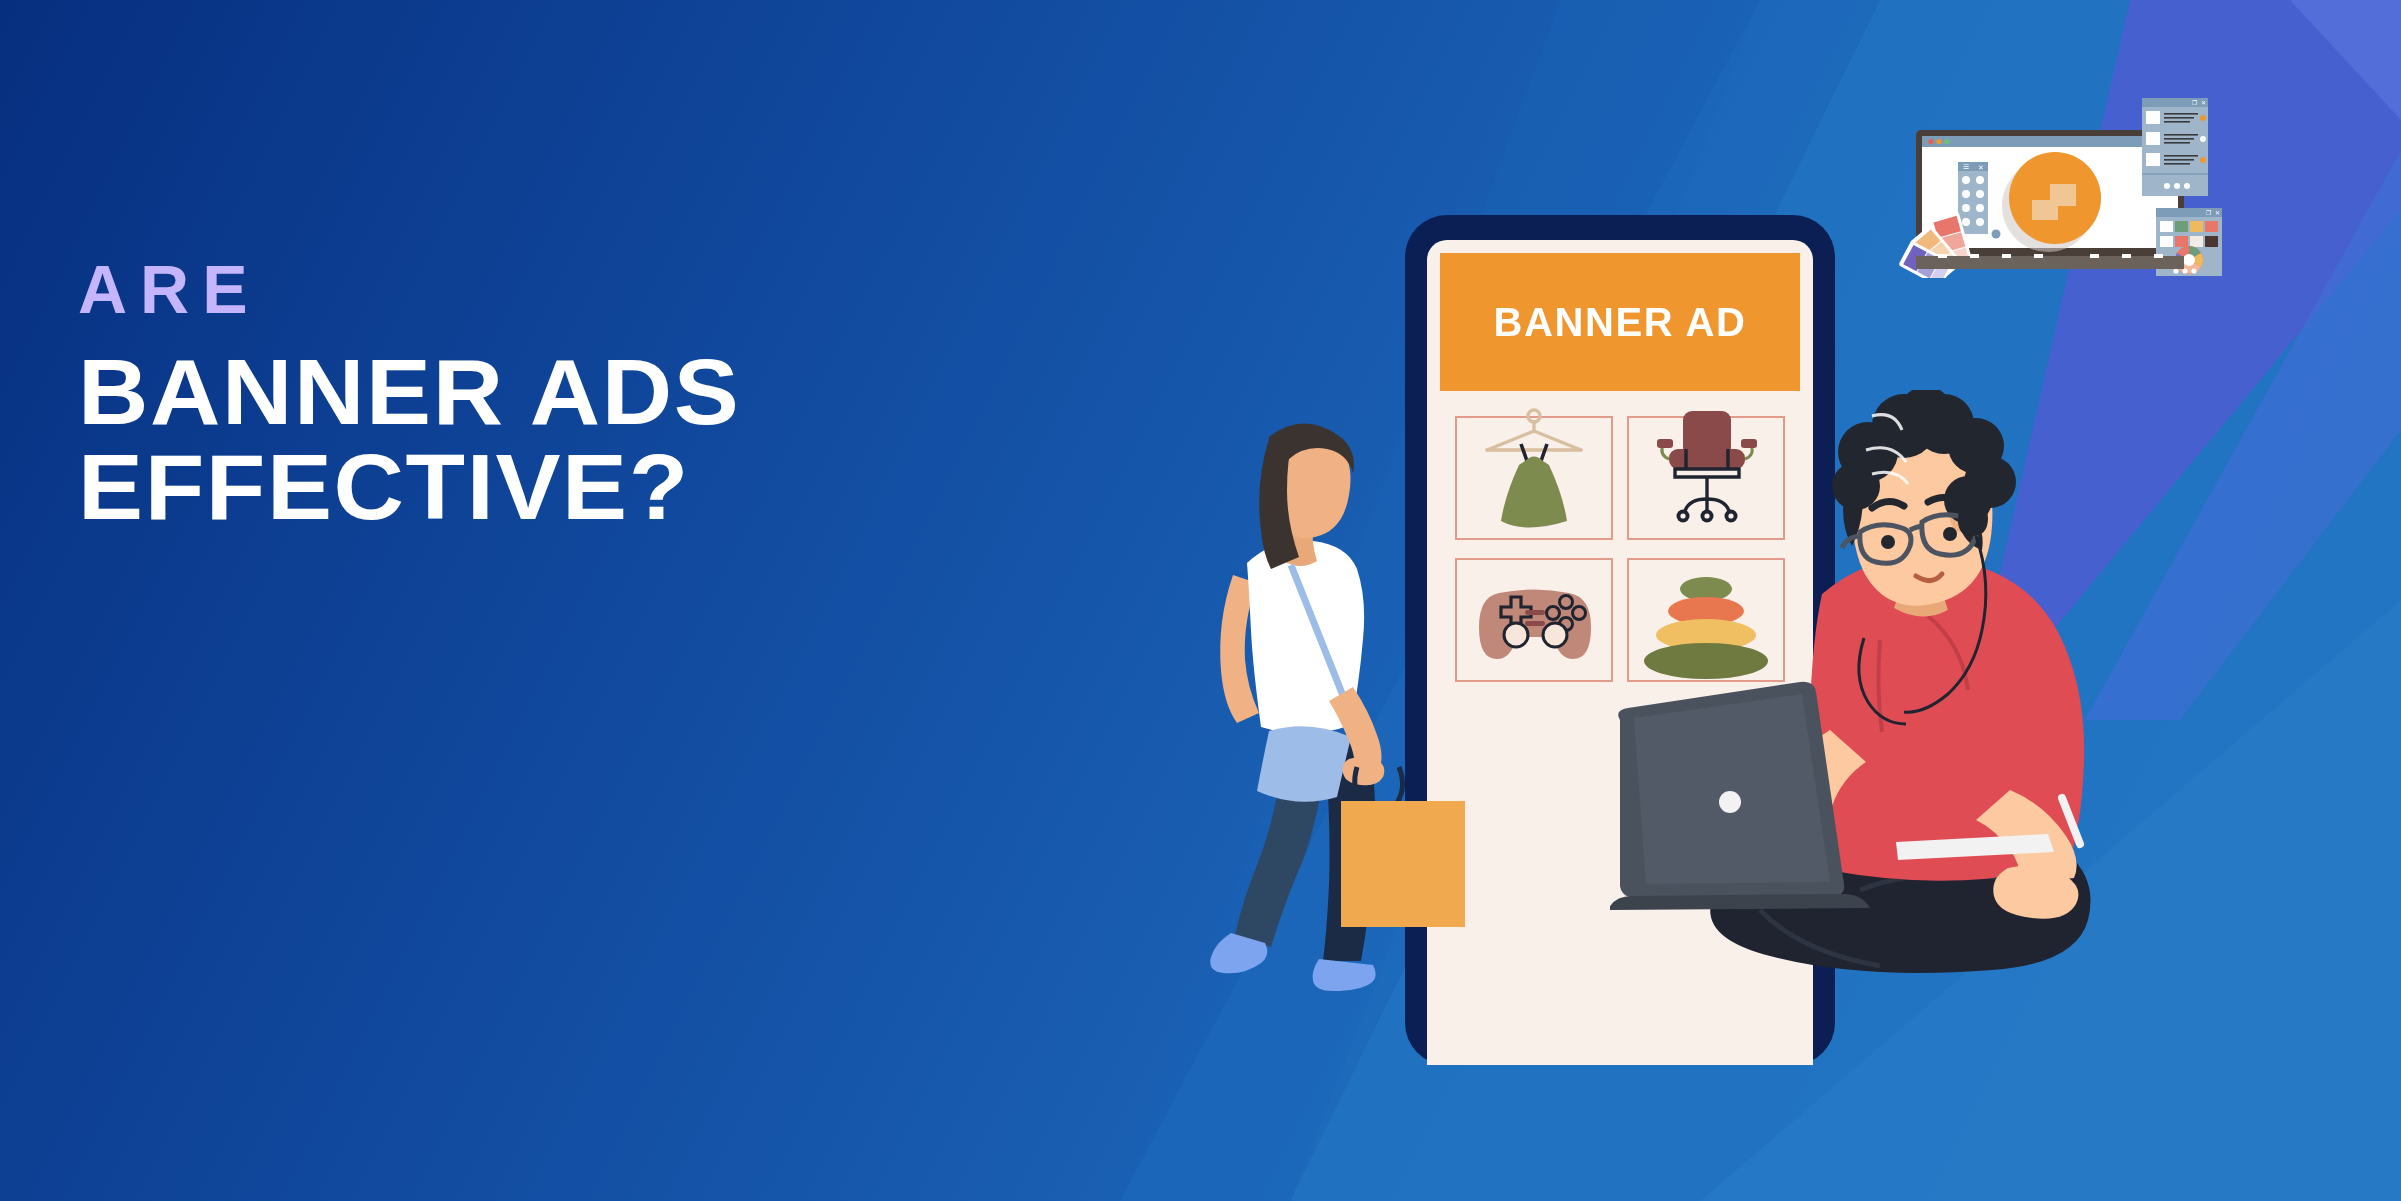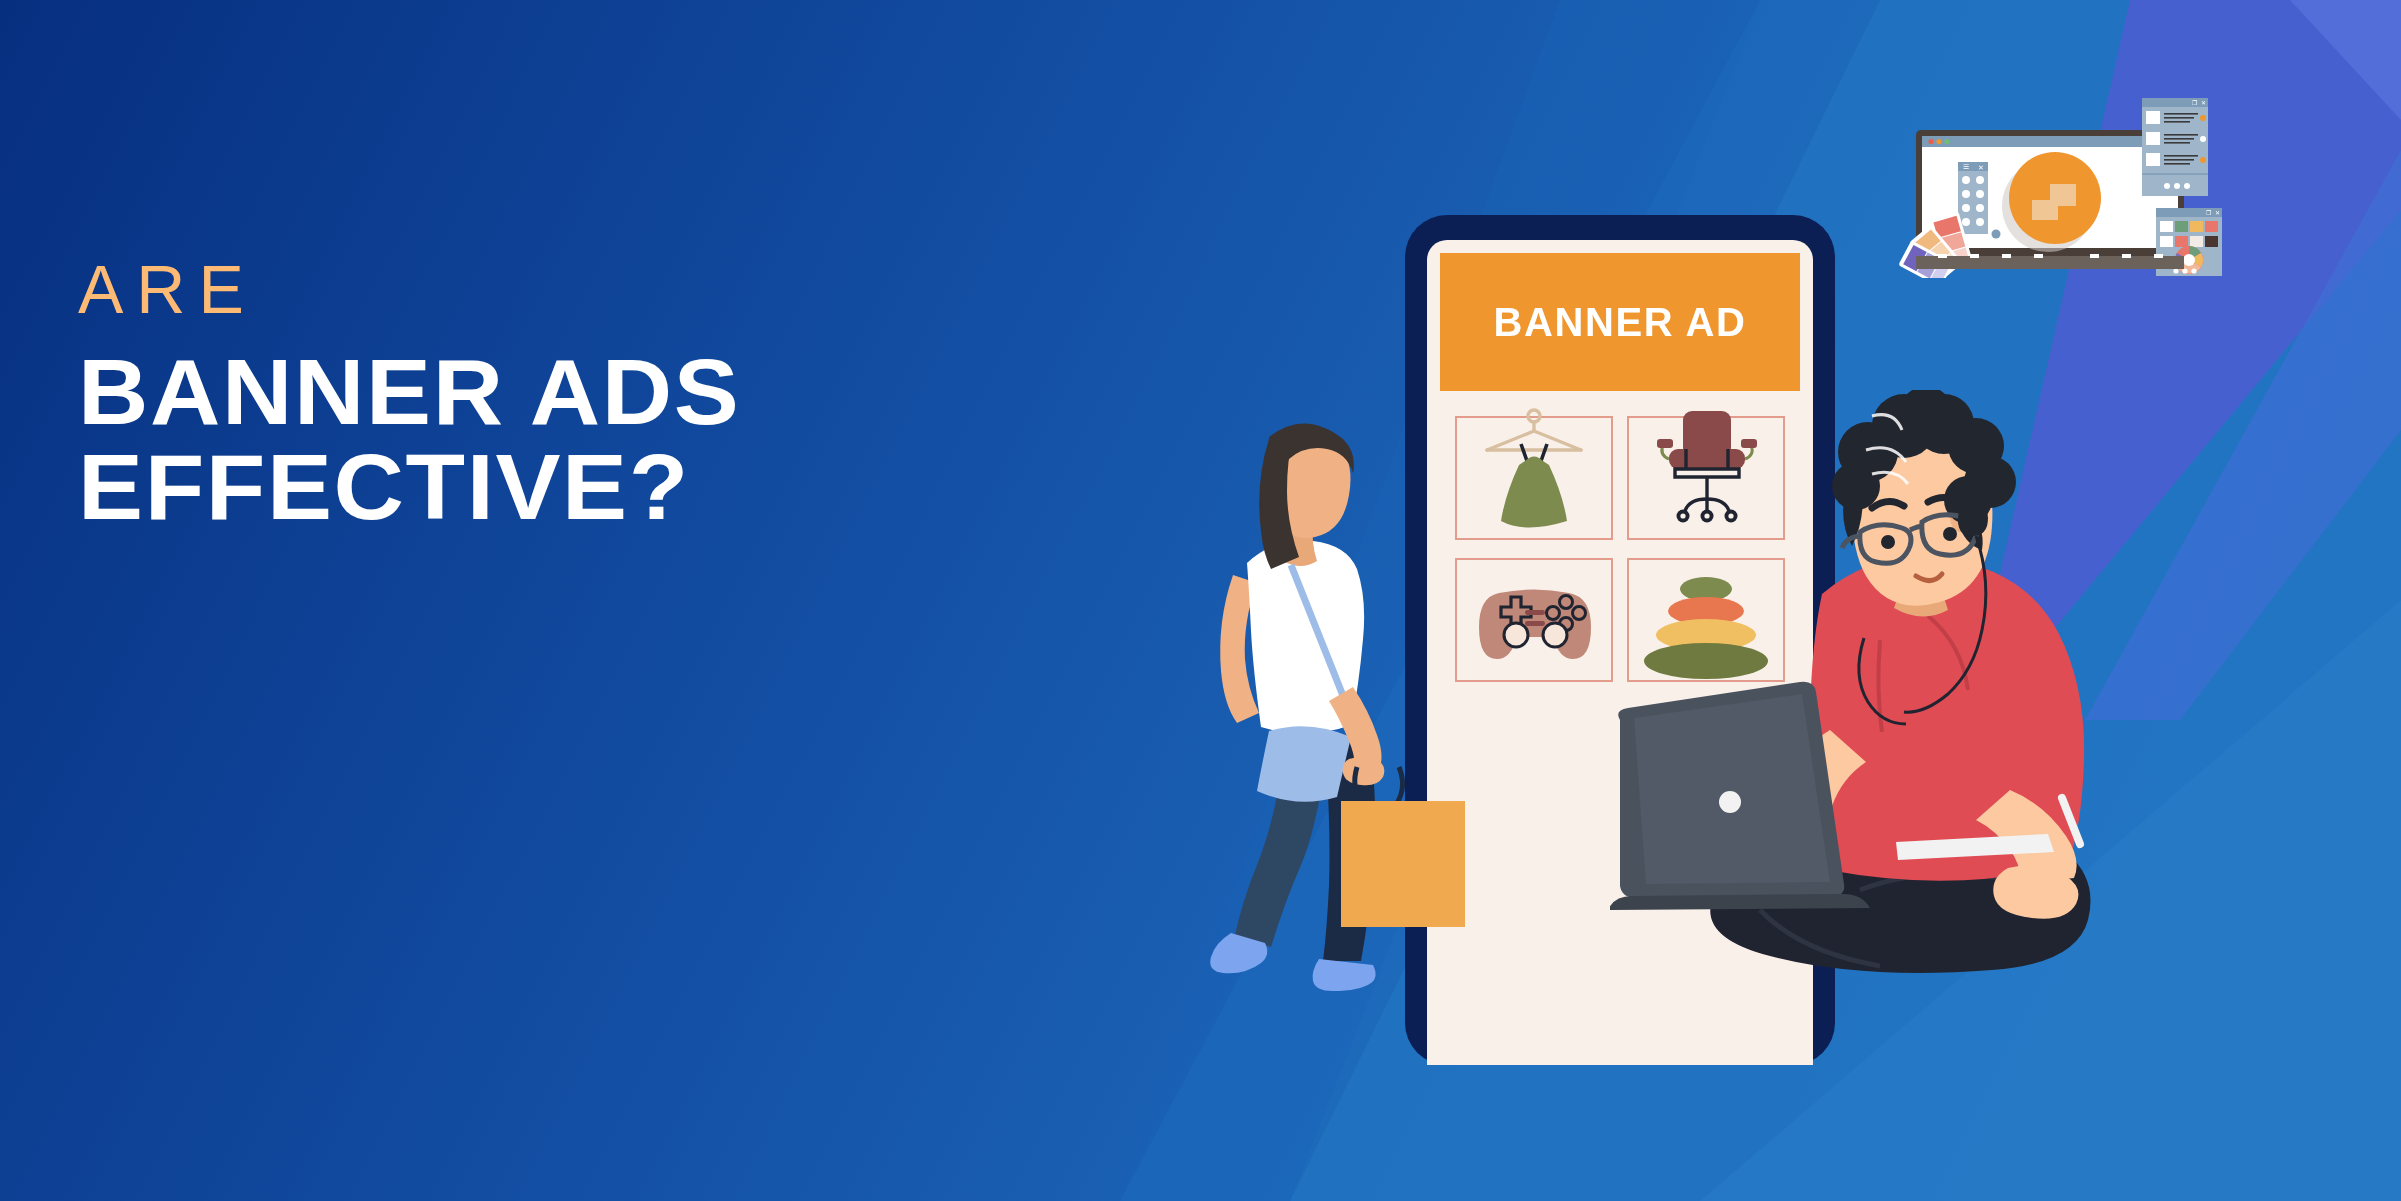--- a/index.html
+++ b/index.html
@@ -27,24 +27,24 @@
   
   .headline {
     position: absolute;
     left: 78px;
     top: 255px;
     width: 820px;
     color: #ffffff;
   }
   .eyebrow {
     font-size: 68px;
-    font-weight: 400;
+    font-weight: 700;
     letter-spacing: 13px;
     line-height: 1.0;
-    color: #fdba74;
+    color: #c4b5fd;
     white-space: nowrap;
   }
   .headline-main {
     margin-top: 22px;
     font-size: 92px;
     font-weight: 700;
     line-height: 1.03;
     letter-spacing: 1.5px;
     color: #ffffff;
     transform: scaleX(1.06);

